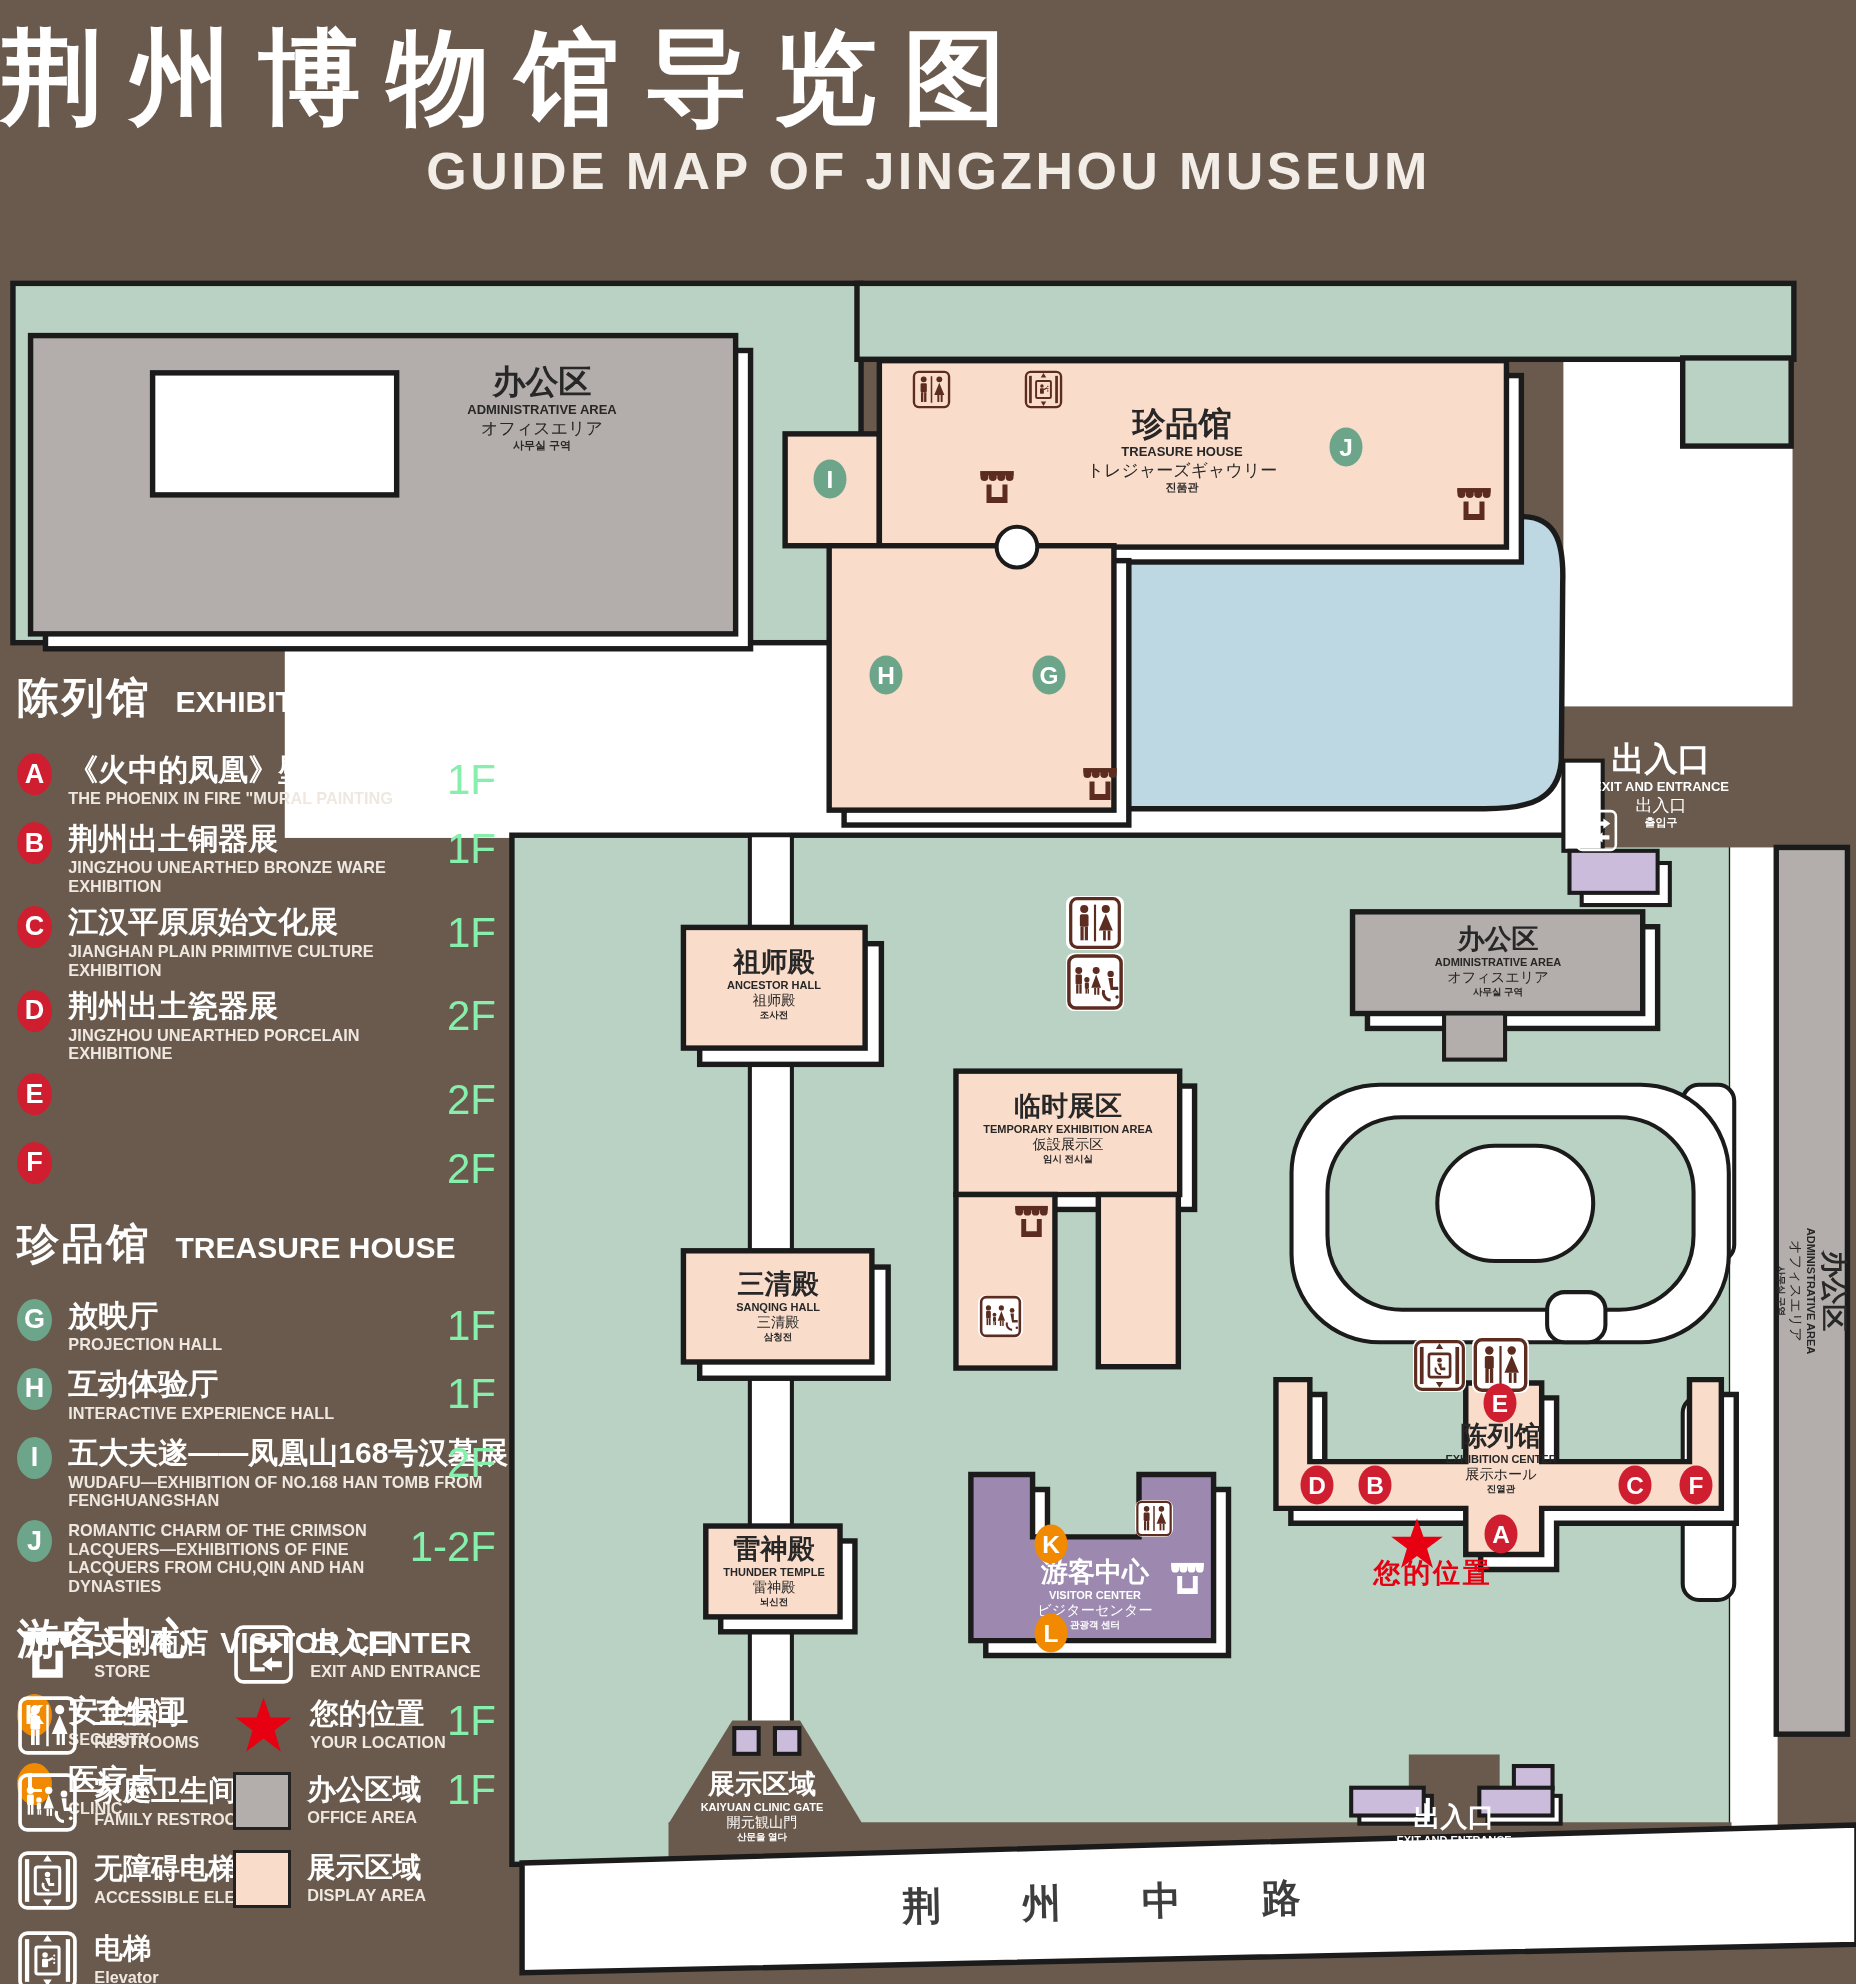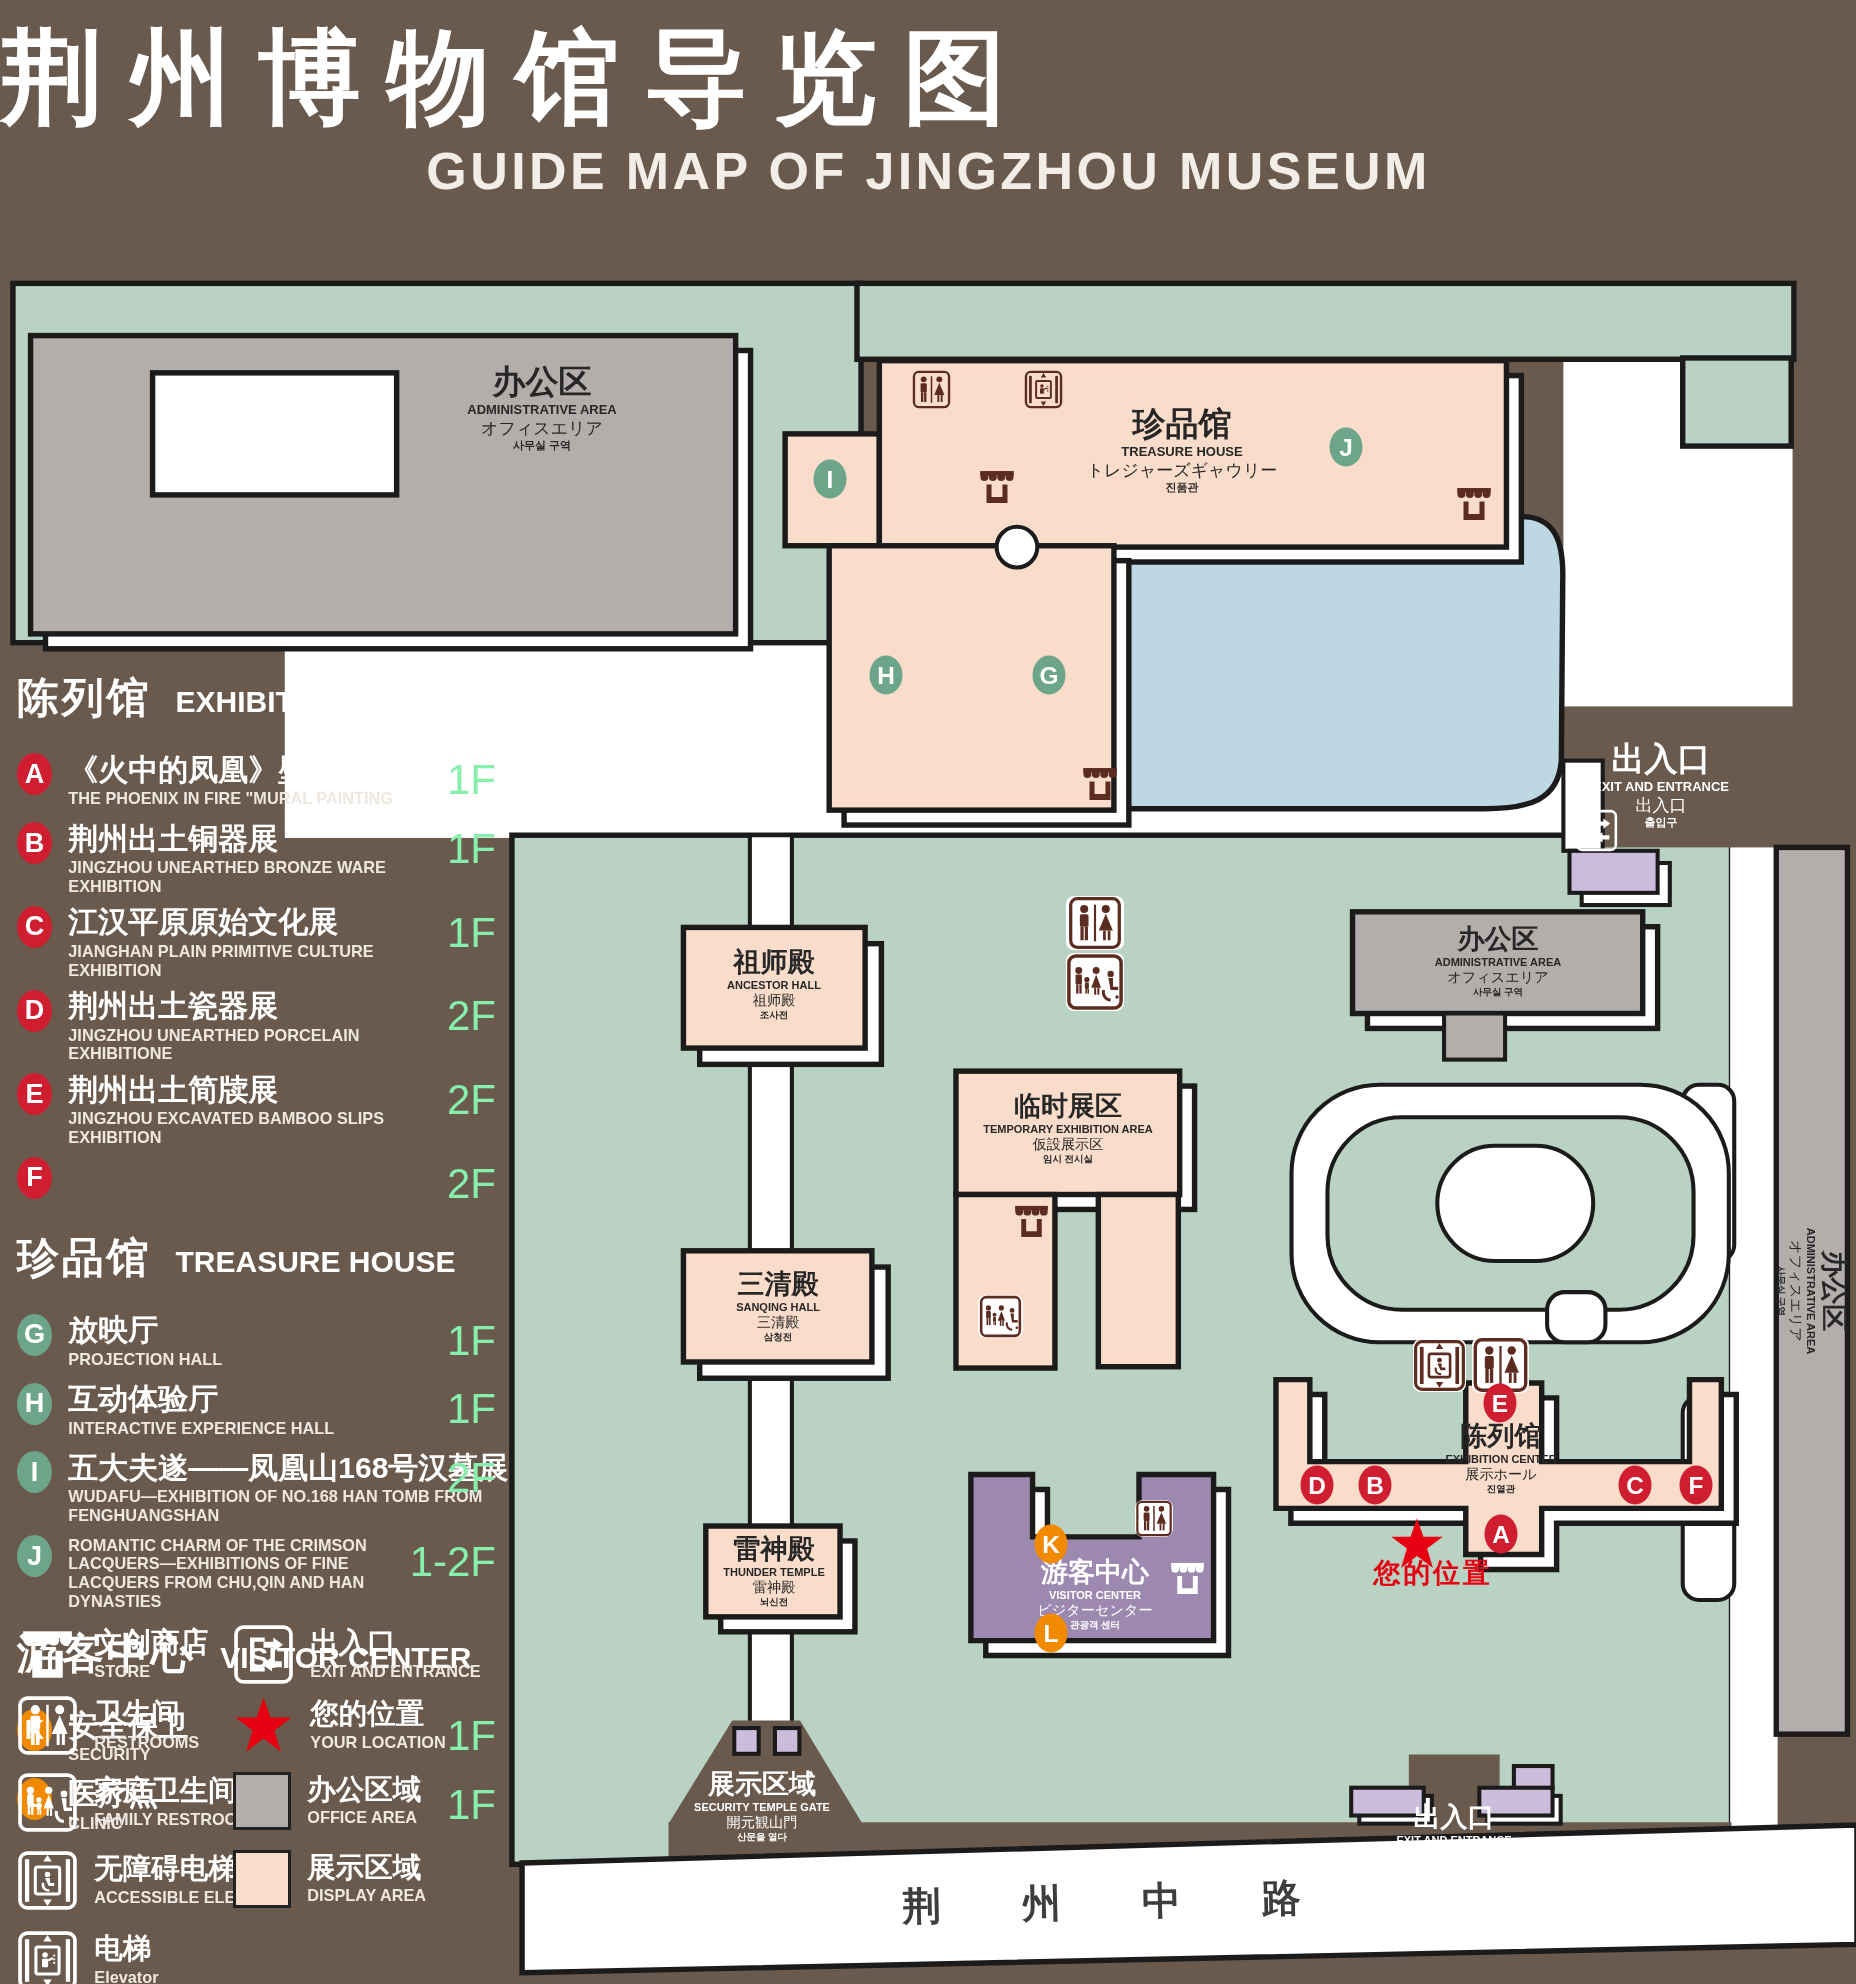--- a/index.html
+++ b/index.html
@@ -299,21 +299,21 @@
 
   <div class="mlabel md wt" style="left:1095px;top:1594px">
     <div class="ml-zh">游客中心</div>
     <div class="ml-en">VISITOR CENTER</div>
     <div class="ml-ja">ビジターセンター</div>
     <div class="ml-ko">관광객 센터</div>
   </div>
 
   <div class="mlabel md wt" style="left:762px;top:1806px">
     <div class="ml-zh">展示区域</div>
-    <div class="ml-en">SECURITY TEMPLE GATE</div>
+    <div class="ml-en">KAIYUAN CLINIC GATE</div>
     <div class="ml-ja">開元観山門</div>
     <div class="ml-ko">산문을 열다</div>
   </div>
 
   <div class="mlabel md wt" style="left:1454px;top:1839px">
     <div class="ml-zh">出入口</div>
     <div class="ml-en">EXIT AND ENTRANCE</div>
     <div class="ml-ja">出入口</div>
     <div class="ml-ko">출입구</div>
   </div>
@@ -447,24 +447,20 @@
         <div class="lg-item">
           <span class="lbadge red">D</span>
           <div class="lg-text">
             <div class="lg-zh">荆州出土瓷器展</div>
             <div class="lg-en">JINGZHOU UNEARTHED PORCELAIN EXHIBITIONE</div>
           </div>
           <span class="lg-floor">2F</span>
         </div>
         <div class="lg-item">
           <span class="lbadge red">E</span>
-          <div class="lg-text">
-            <div class="lg-zh">荆州出土简牍展</div>
-            <div class="lg-en">JINGZHOU EXCAVATED BAMBOO SLIPS EXHIBITION</div>
-          </div>
           <span class="lg-floor">2F</span>
         </div>
         <div class="lg-item">
           <span class="lbadge red">F</span>
           <span class="lg-floor">2F</span>
         </div>
       </div>
       <div class="lg-section">
         <div class="lg-head"><span class="sec-zh">珍品馆</span><span class="sec-en">TREASURE HOUSE</span></div>
         <div class="lg-item">

